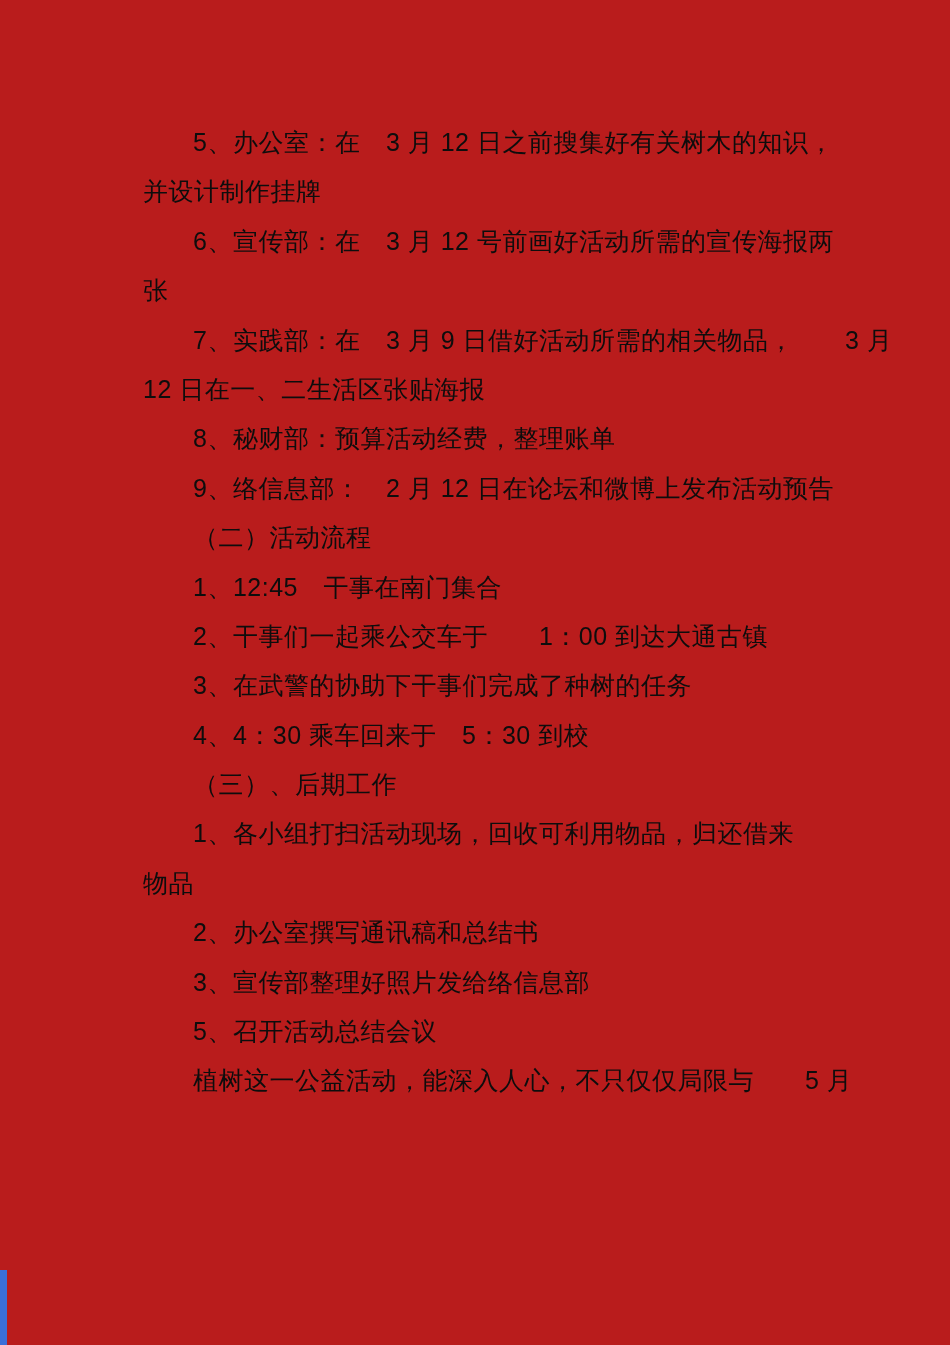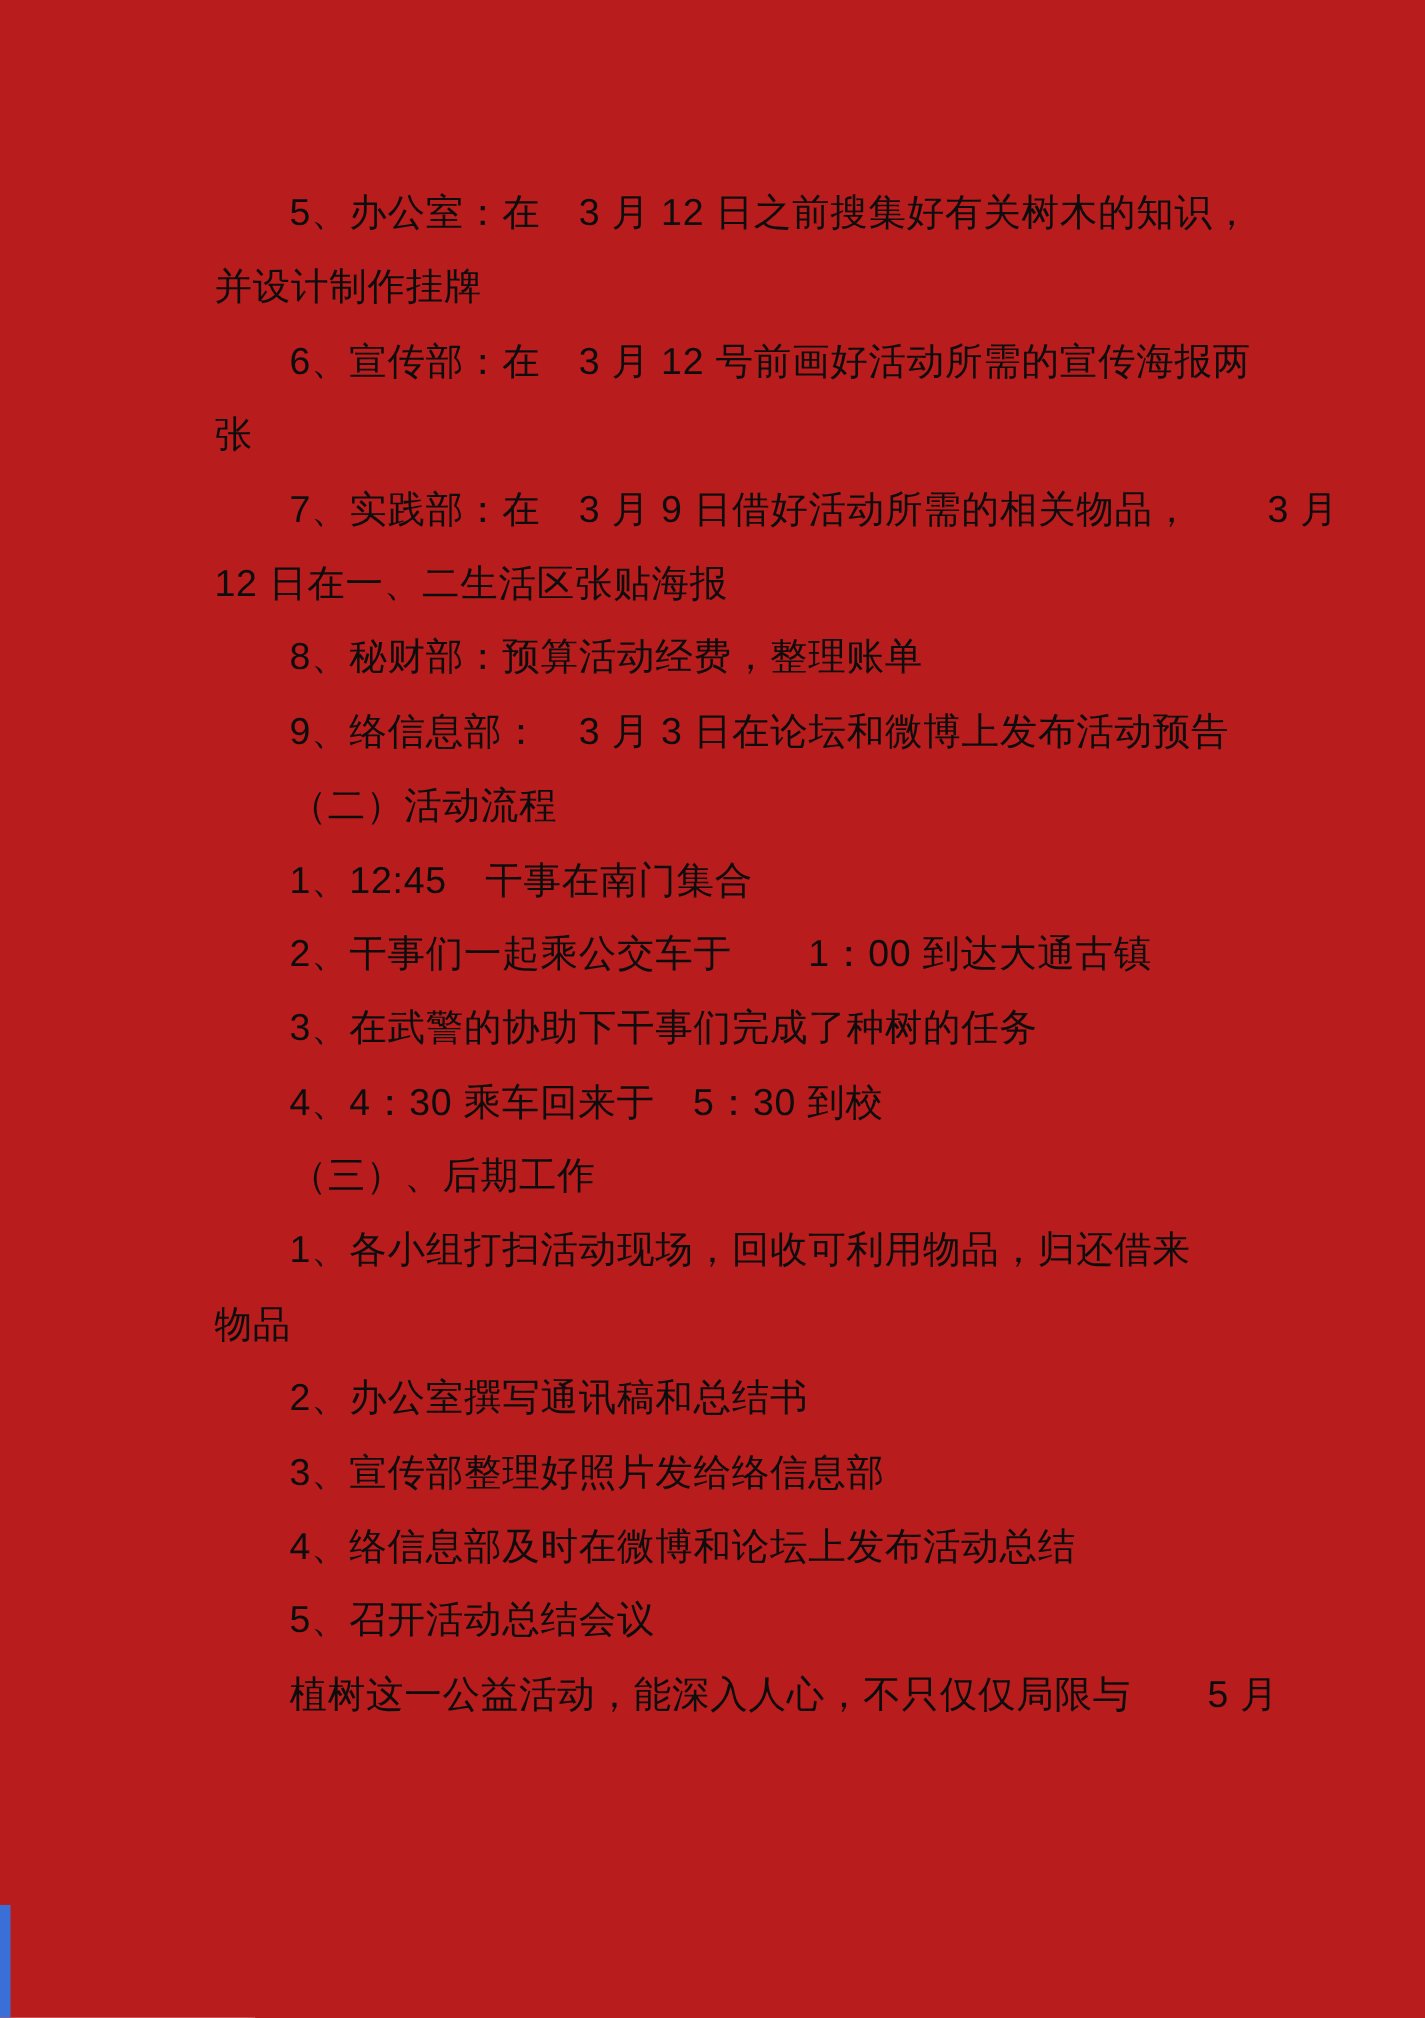--- a/index.html
+++ b/index.html
@@ -53,29 +53,28 @@
 
 <div class="page">
   <div class="doc-text" id="doc-text" style="color: rgb(13, 13, 13);">
       <div class="line indent">5、办公室：在　3 月 12 日之前搜集好有关树木的知识，</div>
       <div class="line">并设计制作挂牌</div>
       <div class="line indent">6、宣传部：在　3 月 12 号前画好活动所需的宣传海报两</div>
       <div class="line">张</div>
       <div class="line indent">7、实践部：在　3 月 9 日借好活动所需的相关物品，　　3 月</div>
       <div class="line">12 日在一、二生活区张贴海报</div>
       <div class="line indent">8、秘财部：预算活动经费，整理账单</div>
-      <div class="line indent">9、络信息部：　3 月 3 日在论坛和微博上发布活动预告</div>
+      <div class="line indent">9、络信息部：　2 月 12 日在论坛和微博上发布活动预告</div>
       <div class="line indent">（二）活动流程</div>
       <div class="line indent">1、12:45　干事在南门集合</div>
       <div class="line indent">2、干事们一起乘公交车于　　1：00 到达大通古镇</div>
       <div class="line indent">3、在武警的协助下干事们完成了种树的任务</div>
       <div class="line indent">4、4：30 乘车回来于　5：30 到校</div>
       <div class="line indent">（三）、后期工作</div>
       <div class="line indent">1、各小组打扫活动现场，回收可利用物品，归还借来</div>
       <div class="line">物品</div>
       <div class="line indent">2、办公室撰写通讯稿和总结书</div>
       <div class="line indent">3、宣传部整理好照片发给络信息部</div>
-      <div class="line indent">4、络信息部及时在微博和论坛上发布活动总结</div>
       <div class="line indent">5、召开活动总结会议</div>
       <div class="line indent">植树这一公益活动，能深入人心，不只仅仅局限与　　5 月</div>
     </div>
   <div class="edge-artifact" style="background: rgb(59, 111, 216);"></div>
 </div>
 
 </body></html>

